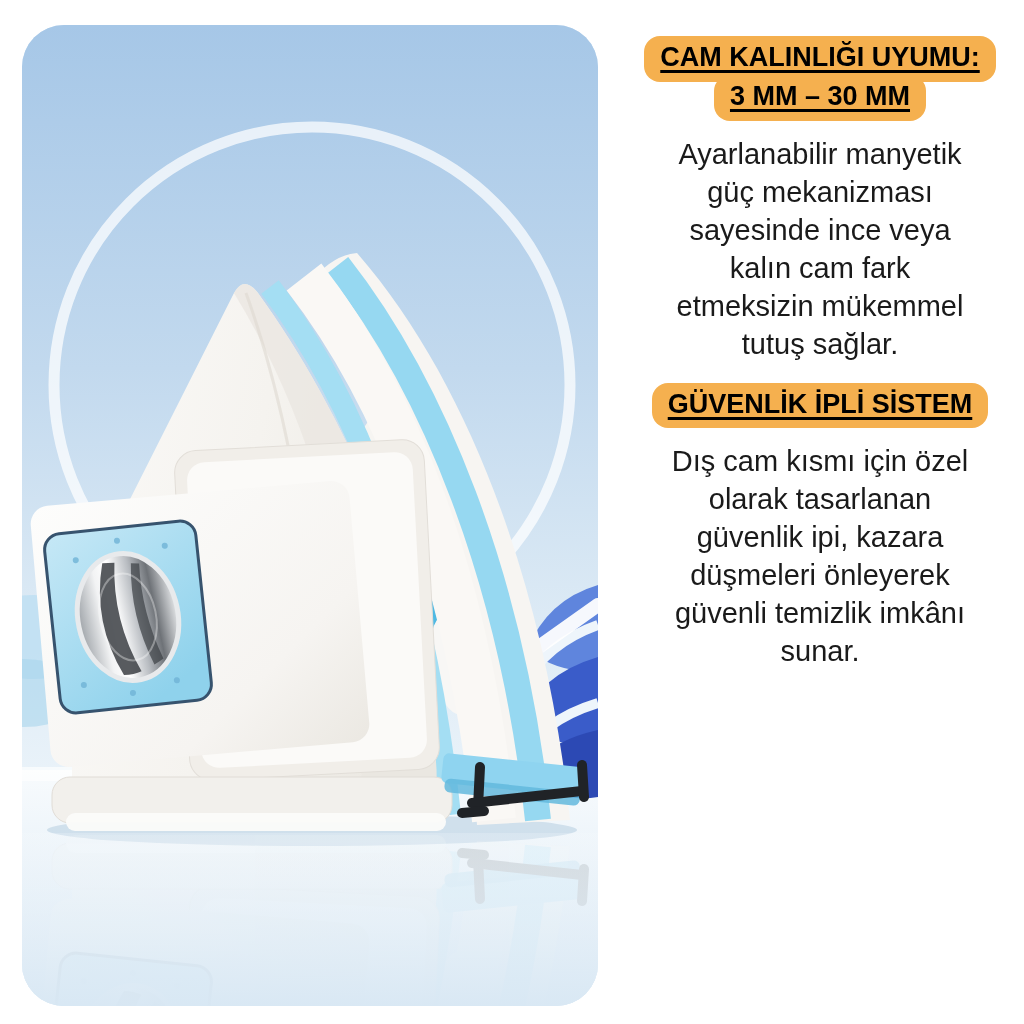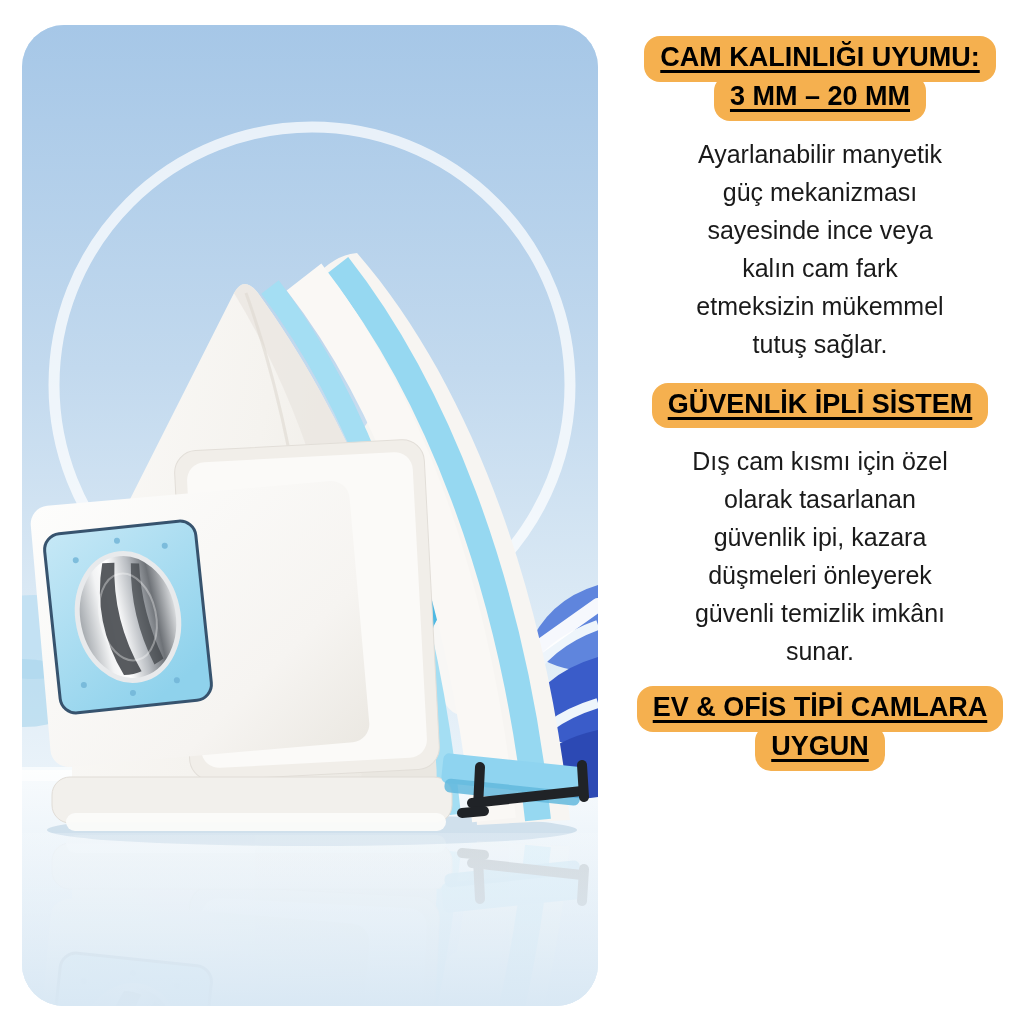--- a/index.html
+++ b/index.html
@@ -24,21 +24,21 @@
   .feature.s3{margin-top:16px;}
   h2.heading{margin:0;display:flex;flex-direction:column;align-items:center;font-size:27px;line-height:1.25;}
   .pill{
     display:inline-block;background:var(--highlight,#F5B04F);color:var(--heading-text,#000);
     font-weight:700;padding:5px 16px 7px;border-radius:16px;
     text-decoration:underline;text-decoration-thickness:3px;text-underline-offset:4px;
     position:relative;z-index:2;white-space:nowrap;
   }
   .pill + .pill{margin-top:-7px;z-index:1;}
   p.body{
-    margin:14px 0 0;font-size:25px;line-height:38px;color:var(--body-text,#1a1a1a);
+    margin:14px 0 0;font-size:29px;line-height:38px;color:var(--body-text,#1a1a1a);
     white-space:pre-line;font-weight:400;
   }
 </style>
 </head>
 <body>
 
 <div class="canvas">
 
   <div class="photo">
     <svg viewBox="0 0 576 981" aria-hidden="true">
@@ -167,21 +167,21 @@
       <use href="#product" transform="translate(0,1616) scale(1,-1)" opacity="0.17"></use>
       <rect x="0" y="808" width="576" height="173" fill="url(#fadeGrad)"></rect>
     </svg>
   </div>
 
   <div class="info">
 
     <section class="feature s1">
       <h2 class="heading">
         <span class="pill">CAM KALINLIĞI UYUMU:</span>
-        <span class="pill">3 MM – 20 MM</span>
+        <span class="pill">3 MM – 30 MM</span>
       </h2>
       <p class="body">Ayarlanabilir manyetik
 güç mekanizması
 sayesinde ince veya
 kalın cam fark
 etmeksizin mükemmel
 tutuş sağlar.</p>
     </section>
 
     <section class="feature s2">
@@ -190,20 +190,16 @@
       </h2>
       <p class="body">Dış cam kısmı için özel
 olarak tasarlanan
 güvenlik ipi, kazara
 düşmeleri önleyerek
 güvenli temizlik imkânı
 sunar.</p>
     </section>
 
     <section class="feature s3">
-      <h2 class="heading">
-        <span class="pill">EV &amp; OFİS TİPİ CAMLARA</span>
-        <span class="pill">UYGUN</span>
-      </h2>
     </section>
 
   </div>
 </div>
 
 </body></html>

